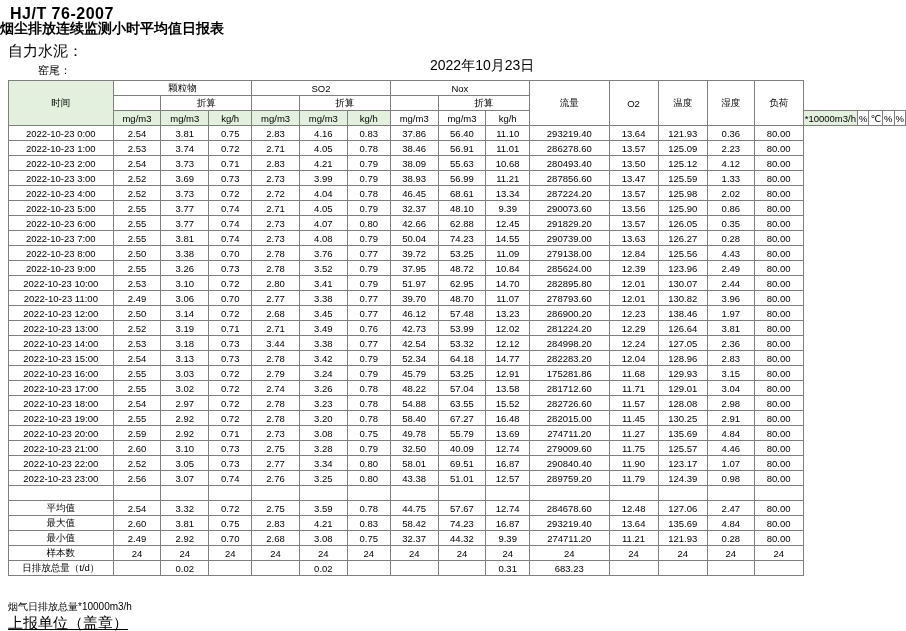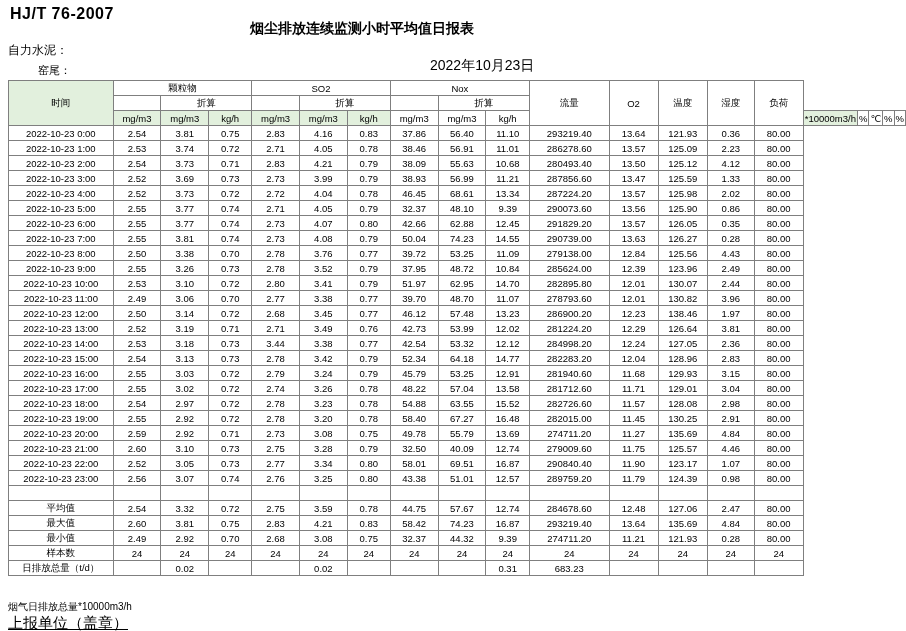--- a/index.html
+++ b/index.html
@@ -6,22 +6,22 @@
   body{
     width:906px;height:631px;
     background:#ffffff;
     font-family:"Liberation Sans","DejaVu Sans",sans-serif;
     font-size:10px;
     color:#000;
     overflow:hidden;
   }
   .page{position:relative;width:906px;height:631px;}
   .std-code{position:absolute;left:10px;top:5px;font-size:16px;font-weight:bold;letter-spacing:0.5px;}
-  .doc-title{position:absolute;left:0;top:20px;width:724px;text-align:center;font-size:14px;font-weight:bold;}
-  .meta-left{position:absolute;left:8px;top:42px;font-size:12px;font-family:Liberation Serif, serif;}
+  .doc-title{position:absolute;left:0;top:20px;width:724px;text-align:left;font-size:14px;font-weight:bold;}
+  .meta-left{position:absolute;left:8px;top:42px;font-size:15px;font-family:Liberation Serif, serif;}
   .meta-left2{position:absolute;left:8px;top:63px;font-size:11px;margin-left:30px;}
   .meta-date{position:absolute;left:430px;top:57px;font-size:14px;}
 
   table.report{
     position:absolute;left:8px;top:80px;
     border-collapse:collapse;
     table-layout:fixed;
   }
   table.report td,table.report th{
     border:1px solid #7f7f7f;
@@ -385,21 +385,21 @@
           <td class="time-cell">2022-10-23 16:00</td>
           <td class="num">2.55</td>
           <td class="num">3.03</td>
           <td class="num">0.72</td>
           <td class="num">2.79</td>
           <td class="num">3.24</td>
           <td class="num">0.79</td>
           <td class="num">45.79</td>
           <td class="num">53.25</td>
           <td class="num">12.91</td>
-          <td class="num">281940.60</td>
+          <td class="num">175281.86</td>
           <td class="num">11.68</td>
           <td class="num">129.93</td>
           <td class="num">3.15</td>
           <td class="num">80.00</td>
         </tr>
         <tr>
           <td class="time-cell">2022-10-23 17:00</td>
           <td class="num">2.55</td>
           <td class="num">3.02</td>
           <td class="num">0.72</td>

